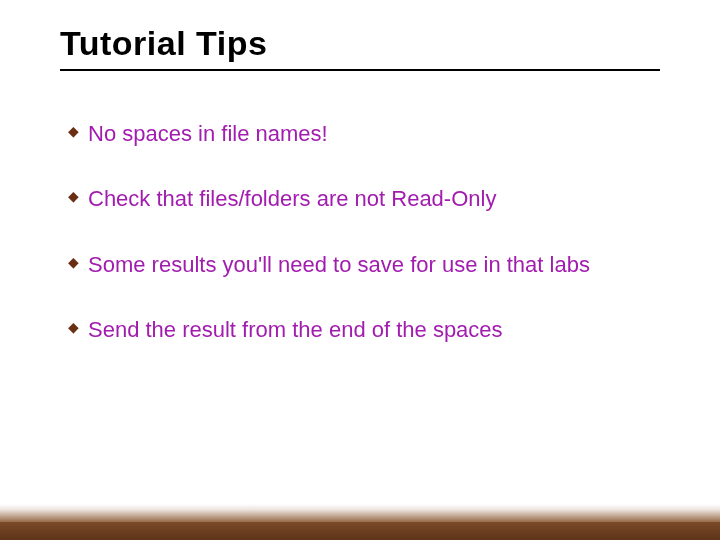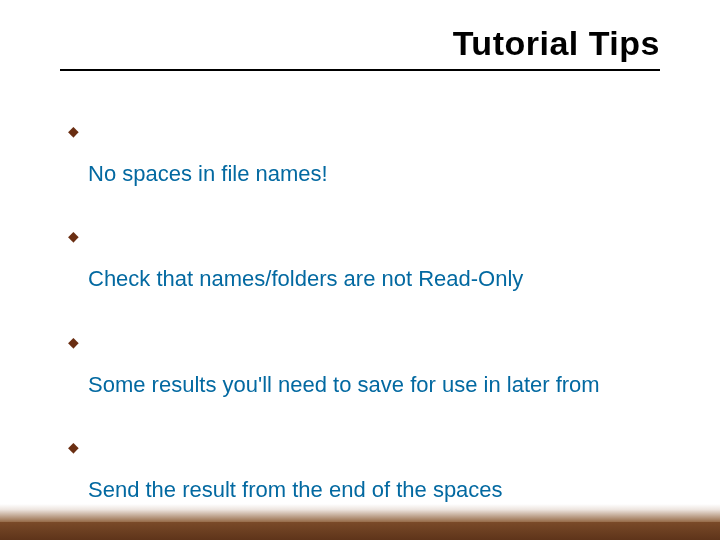--- a/index.html
+++ b/index.html
@@ -16,21 +16,20 @@
     position: relative;
     width: 720px;
     height: 540px;
     box-sizing: border-box;
   }
   .title-wrap {
     position: absolute;
     left: 60px;
     top: 24px;
     width: 600px;
-    text-align: right;
   }
   .title {
     font-size: 34px;
     font-weight: bold;
     color: #000000;
     letter-spacing: 0.5px;
     margin: 0 0 4px 0;
   }
   .title-rule {
     border: none;
@@ -53,22 +52,21 @@
   .bullet {
     flex: 0 0 auto;
     width: 20px;
     font-size: 14px;
     color: #6a2e12;
     margin-top: 5px;
   }
   .item-text {
     flex: 1 1 auto;
     font-size: 22px;
-    color: #0369a1;
-    margin-top: 40px;
+    color: #a21caf;
   }
   .footer-bar {
     position: absolute;
     left: 0;
     bottom: 0;
     width: 720px;
     height: 36px;
     background: linear-gradient(to bottom,
       rgba(255,255,255,0) 0%,
       rgba(140,85,50,0.15) 15%,
@@ -96,26 +94,26 @@
 
   <div class="body">
 
     <div class="item">
       <span class="bullet">◆</span>
       <span class="item-text">No spaces in file names!</span>
     </div>
 
     <div class="item">
       <span class="bullet">◆</span>
-      <span class="item-text">Check that names/folders are not Read-Only</span>
+      <span class="item-text">Check that files/folders are not Read-Only</span>
     </div>
 
     <div class="item">
       <span class="bullet">◆</span>
-      <span class="item-text">Some results you'll need to save for use in later from</span>
+      <span class="item-text">Some results you'll need to save for use in that labs</span>
     </div>
 
     <div class="item">
       <span class="bullet">◆</span>
       <span class="item-text">Send the result from the end of the spaces</span>
     </div>
 
   </div>
 
   <div class="footer-bar">

